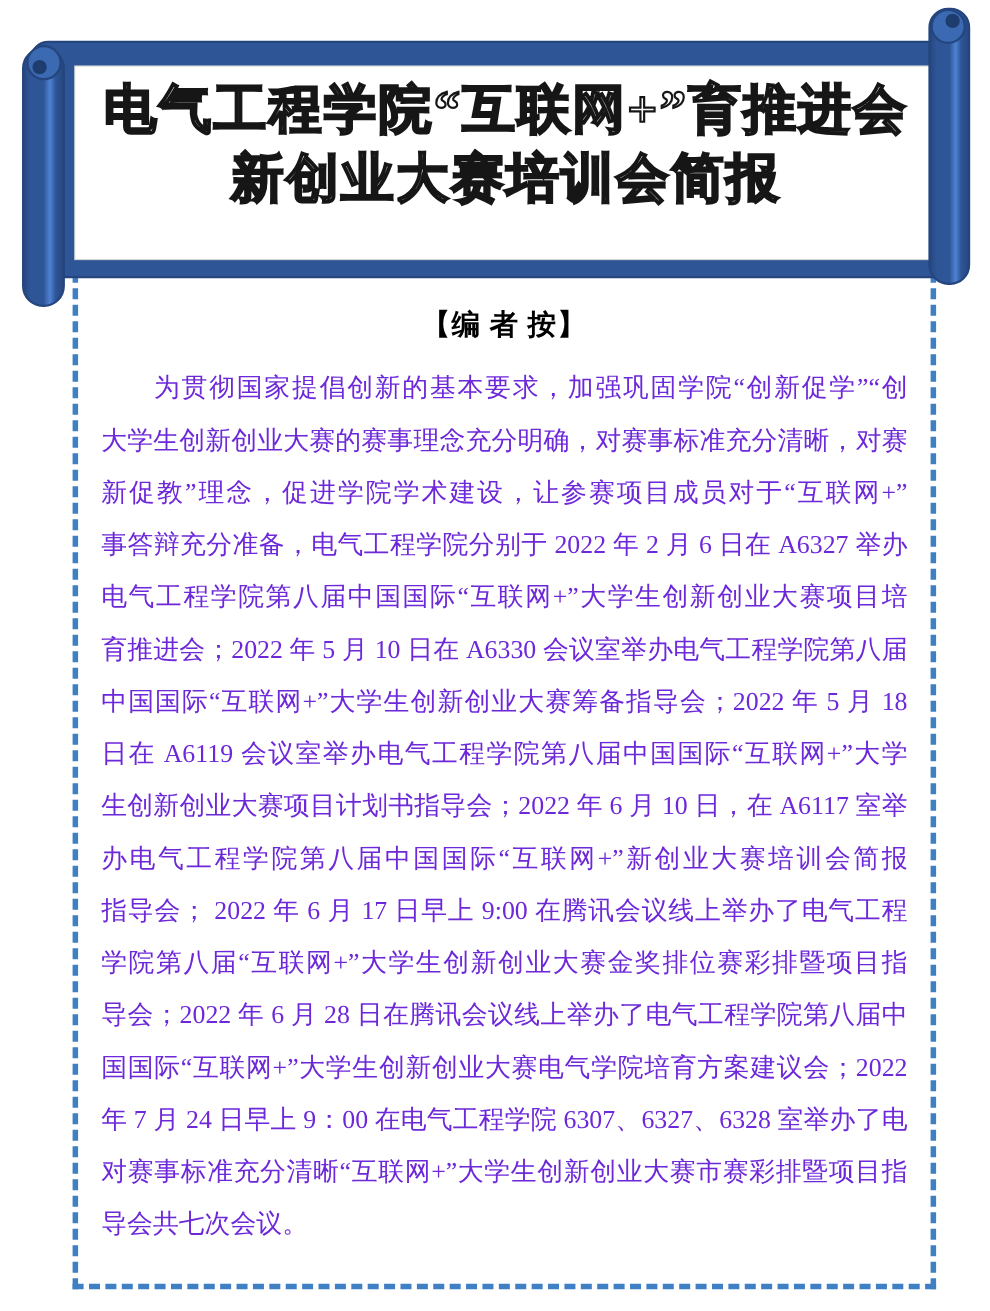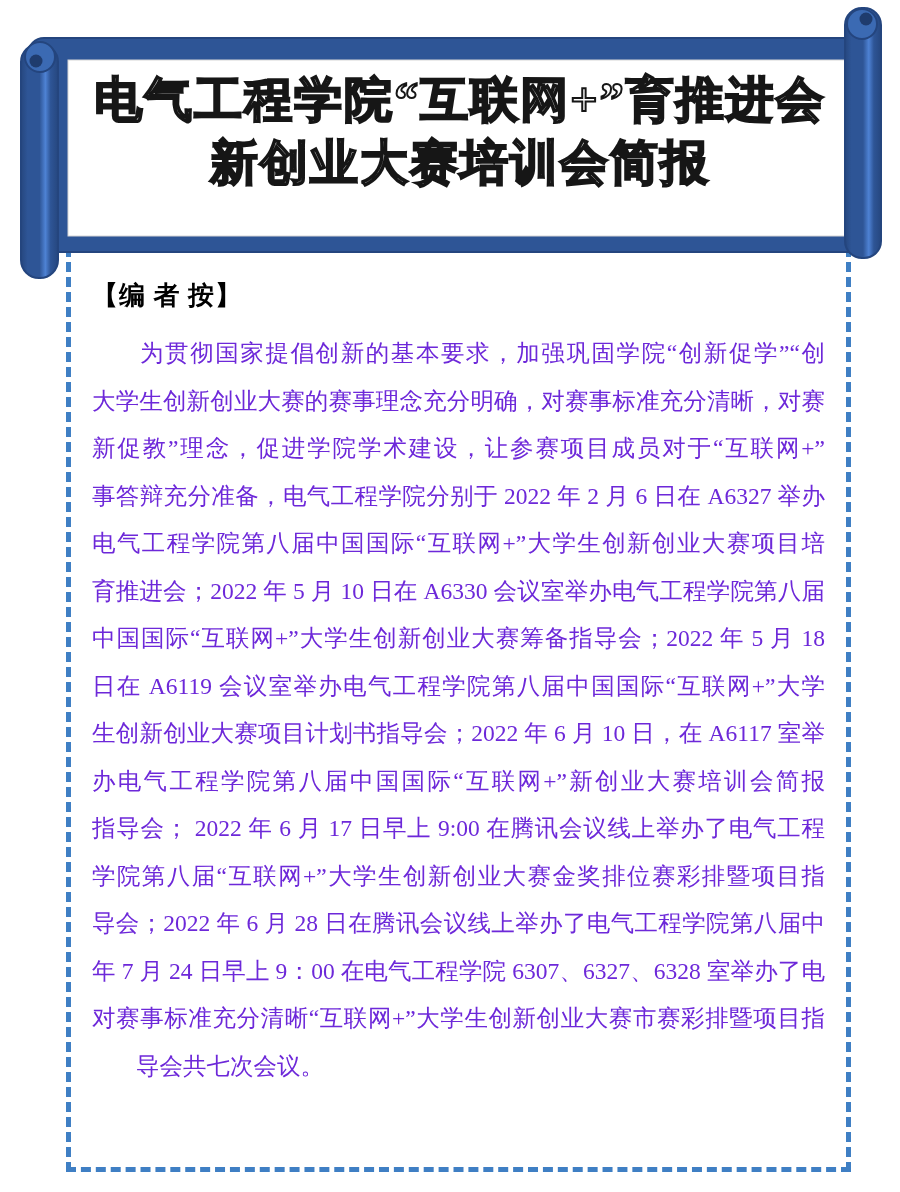--- a/index.html
+++ b/index.html
@@ -20,33 +20,34 @@
     padding:22px 21px 0 21px;
     background:#ffffff;
     z-index:1;
   }
   .editor-label{
     font-size:26px;
     font-weight:bold;
     color:#000000;
     line-height:44px;
     letter-spacing:1px;
+    text-align:center;
   }
   .para{margin-top:12px;}
   .jline{
     font-size:23.5px;
     color:#6d28d9;
     line-height:47.5px;
     height:47.5px;
     overflow:hidden;
     text-align:justify;
     text-align-last:justify;
   }
   .jline.indent{text-indent:48px;}
-  .jline.last{text-align-last:left;margin-left:44px;}
+  .jline.last{text-align-last:left;}
   
   .banner{
     position:absolute;
     left:0;top:0;
     width:900px;height:292px;
     z-index:2;
   }
   .banner svg{position:absolute;left:0;top:0;}
   .title{
     position:absolute;
@@ -80,20 +81,21 @@
       <div class="jline">事答辩充分准备，电气工程学院分别于 2022 年 2 月 6 日在 A6327 举办</div>
       <div class="jline">电气工程学院第八届中国国际“互联网+”大学生创新创业大赛项目培</div>
       <div class="jline">育推进会；2022 年 5 月 10 日在 A6330 会议室举办电气工程学院第八届</div>
       <div class="jline">中国国际“互联网+”大学生创新创业大赛筹备指导会；2022 年 5 月 18</div>
       <div class="jline">日在 A6119 会议室举办电气工程学院第八届中国国际“互联网+”大学</div>
       <div class="jline">生创新创业大赛项目计划书指导会；2022 年 6 月 10 日，在 A6117 室举</div>
       <div class="jline">办电气工程学院第八届中国国际“互联网+”新创业大赛培训会简报</div>
       <div class="jline">指导会； 2022 年 6 月 17 日早上 9:00 在腾讯会议线上举办了电气工程</div>
       <div class="jline">学院第八届“互联网+”大学生创新创业大赛金奖排位赛彩排暨项目指</div>
       <div class="jline">导会；2022 年 6 月 28 日在腾讯会议线上举办了电气工程学院第八届中</div>
+      <div class="jline">国国际“互联网+”大学生创新创业大赛电气学院培育方案建议会；2022</div>
       <div class="jline">年 7 月 24 日早上 9：00 在电气工程学院 6307、6327、6328 室举办了电</div>
       <div class="jline">对赛事标准充分清晰“互联网+”大学生创新创业大赛市赛彩排暨项目指</div>
       <div class="jline last">导会共七次会议。</div>
     </div>
   </div>
 
   <div class="banner">
     <svg width="900" height="292" viewBox="0 0 900 292">
       <defs>
         <linearGradient id="rollGrad" x1="0" y1="0" x2="1" y2="0">

